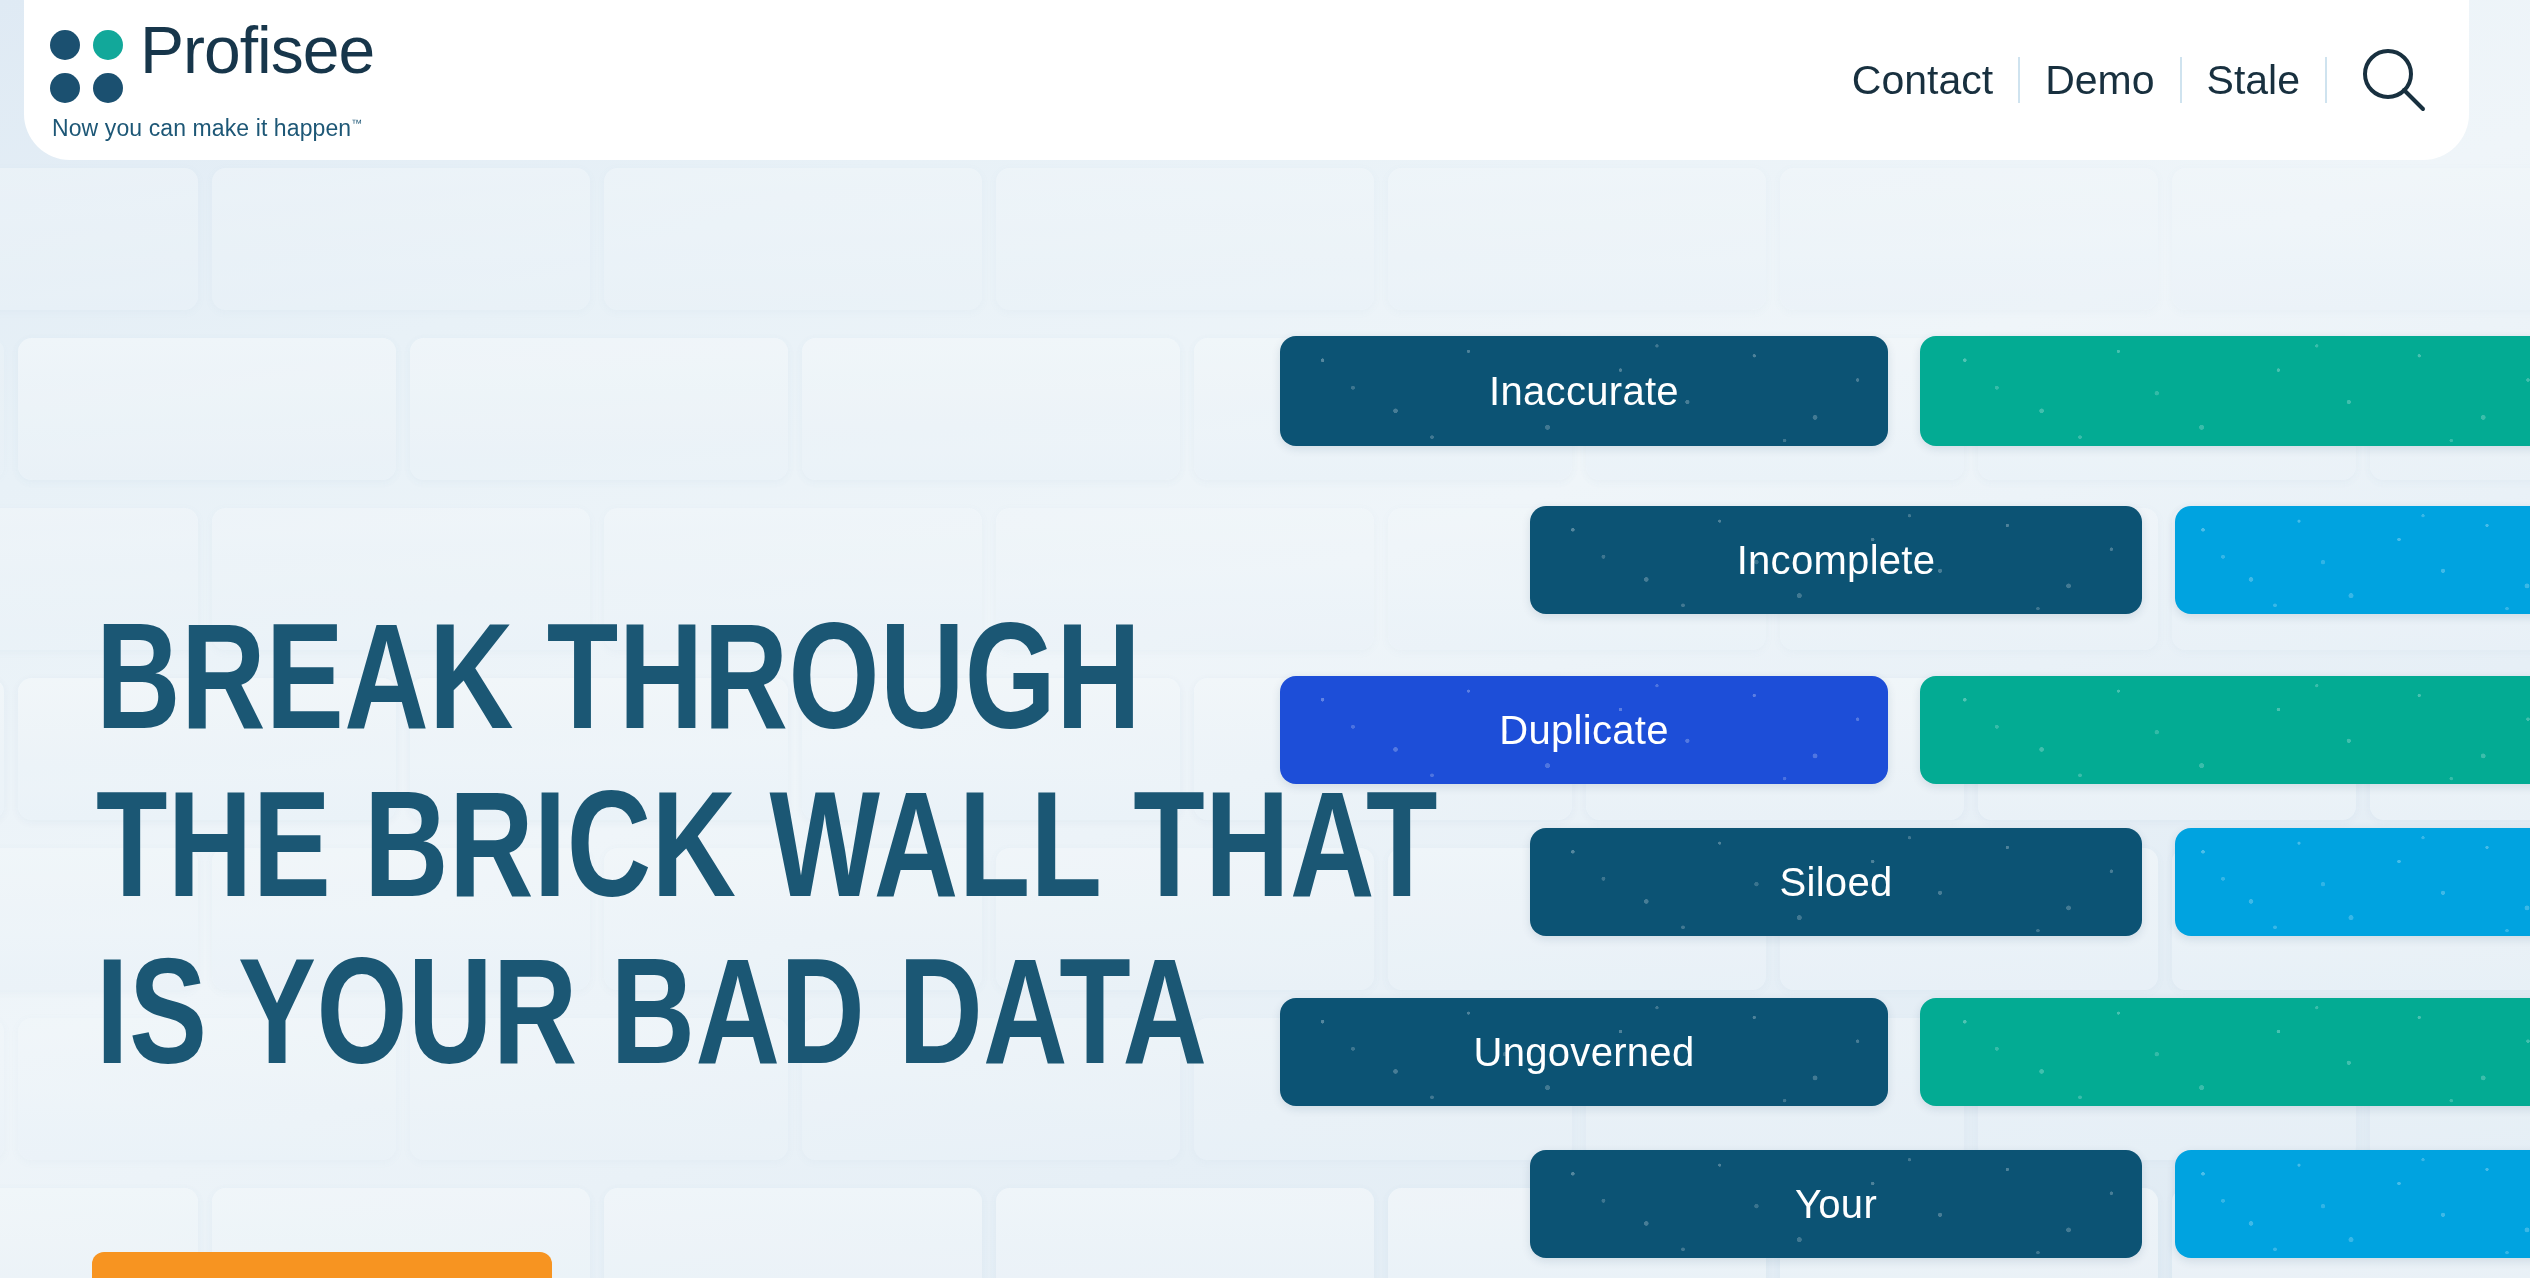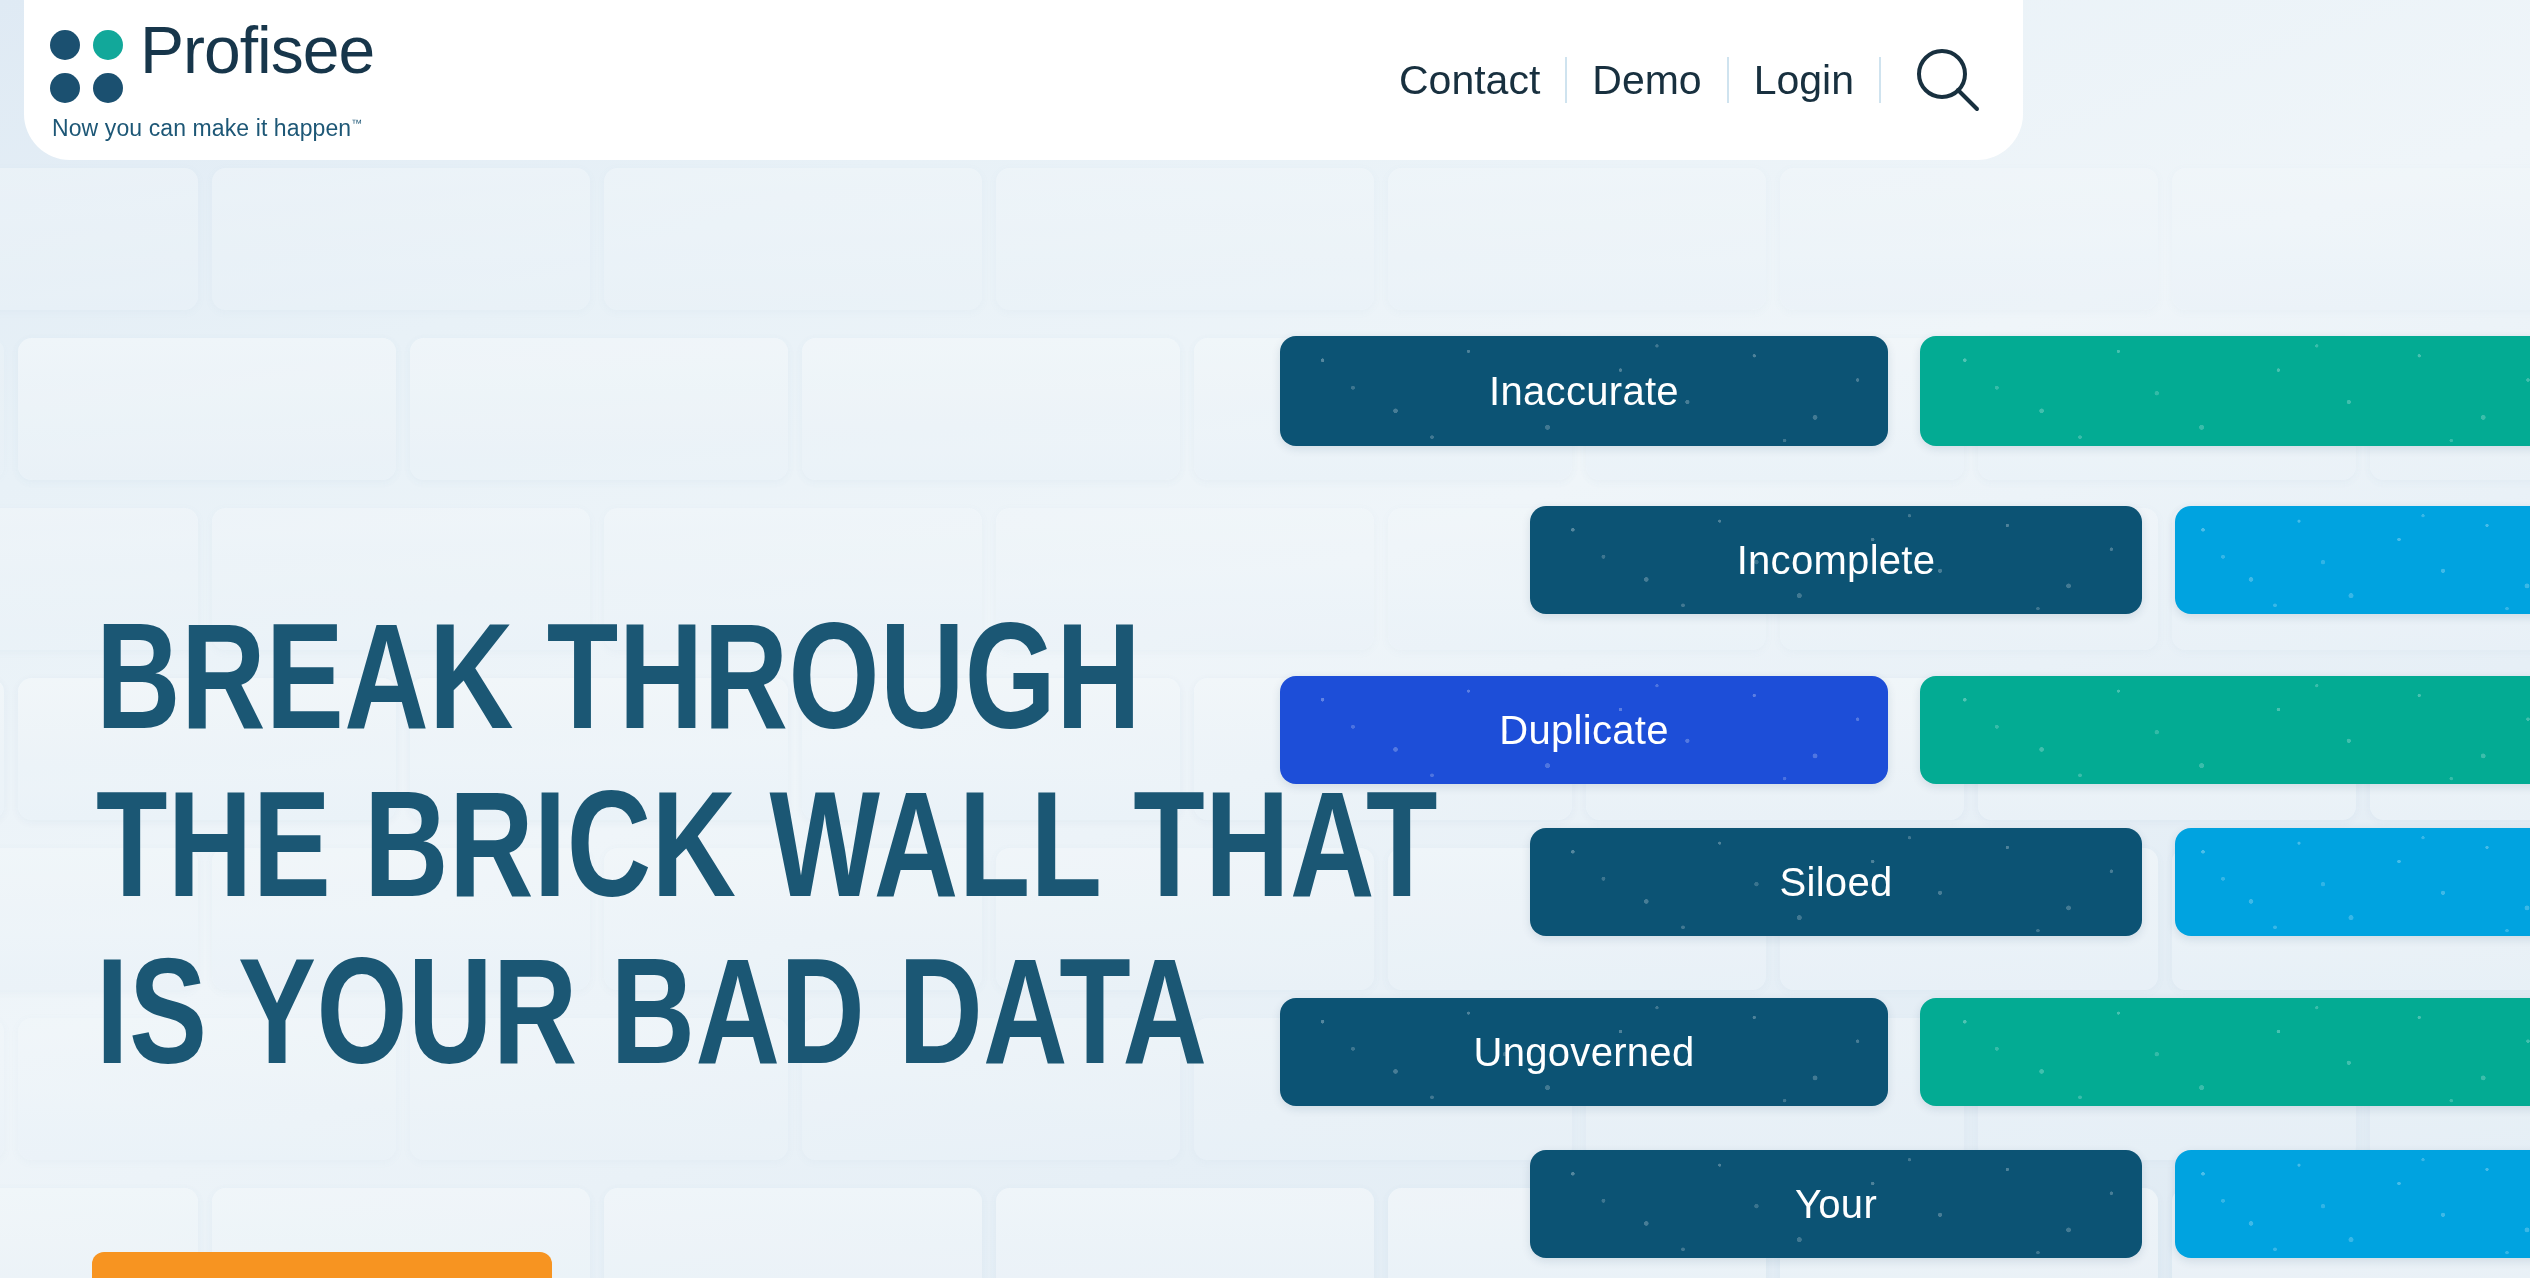--- a/index.html
+++ b/index.html
@@ -18,21 +18,21 @@
   }
   .bgbrick {
     position:absolute;
     border-radius:14px;
     background:linear-gradient(180deg,#f2f7fa 0%,#eaf2f8 100%);
     box-shadow:0 2px 9px rgba(120,160,190,.10);
   }
 
   
   #header {
-    position:absolute; top:0; left:24px; width:1999px; height:160px;
+    position:absolute; top:0; left:24px; width:2445px; height:160px;
     background:#ffffff;
     border-radius:0 0 46px 46px;
     display:flex; align-items:center;
     z-index:40;
   }
 
   .logo-wrap { margin-left:26px; display:flex; flex-direction:column; width:400px; }
   .logo-top { display:flex; align-items:flex-start; }
   .dots { display:grid; grid-template-columns:repeat(2,30px); grid-template-rows:repeat(2,30px);
           gap:13px; margin-top:12px; margin-right:17px; }
@@ -237,21 +237,21 @@
       <span>Now you can make it happen</span><span class="tm">™</span>
     </div>
   </div>
 
 
   <div class="right-nav">
       <div class="rn-link">Contact</div>
       <div class="divider"></div>
       <div class="rn-link">Demo</div>
       <div class="divider"></div>
-      <div class="rn-link">Login</div>
+      <div class="rn-link">Stale</div>
       <div class="divider"></div>
       <div class="search-btn">
         <svg width="74" height="74" viewBox="0 0 74 74">
           <circle cx="31" cy="31" r="23" fill="none" stroke="#18303f" stroke-width="4"></circle>
           <line x1="47" y1="47" x2="66" y2="66" stroke="#18303f" stroke-width="4" stroke-linecap="round"></line>
         </svg>
       </div>
     </div>
 
 </header>

